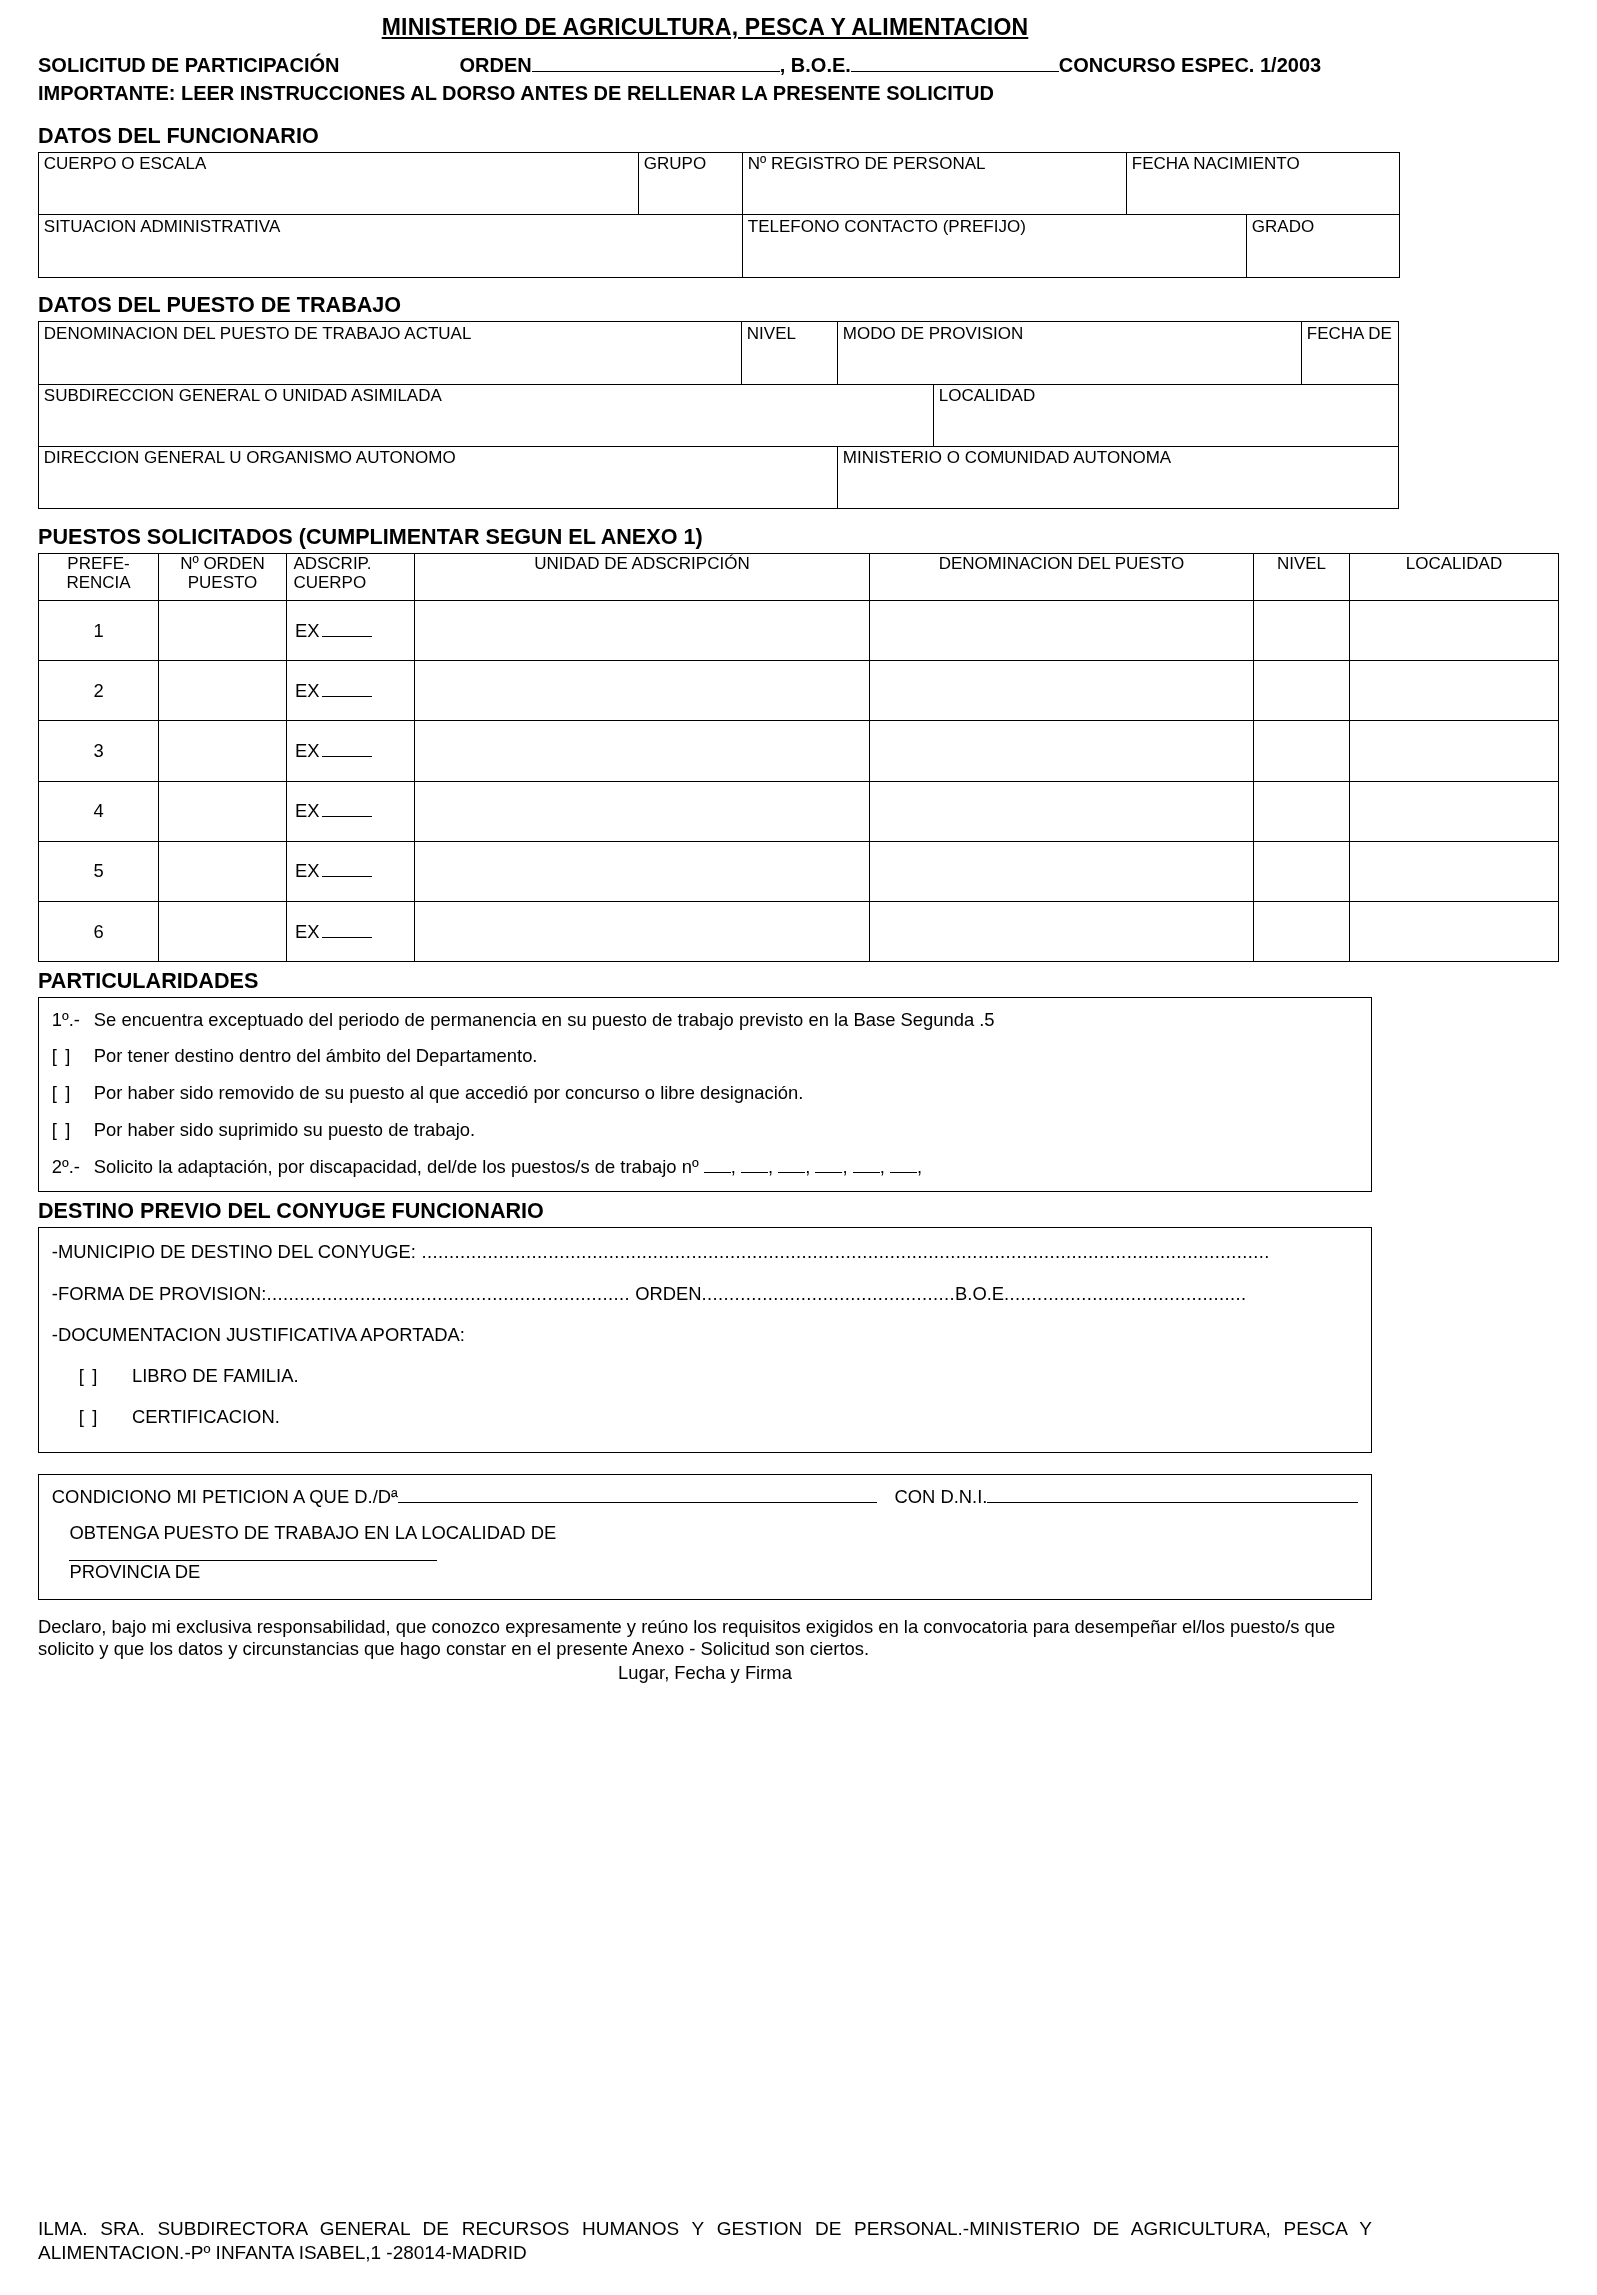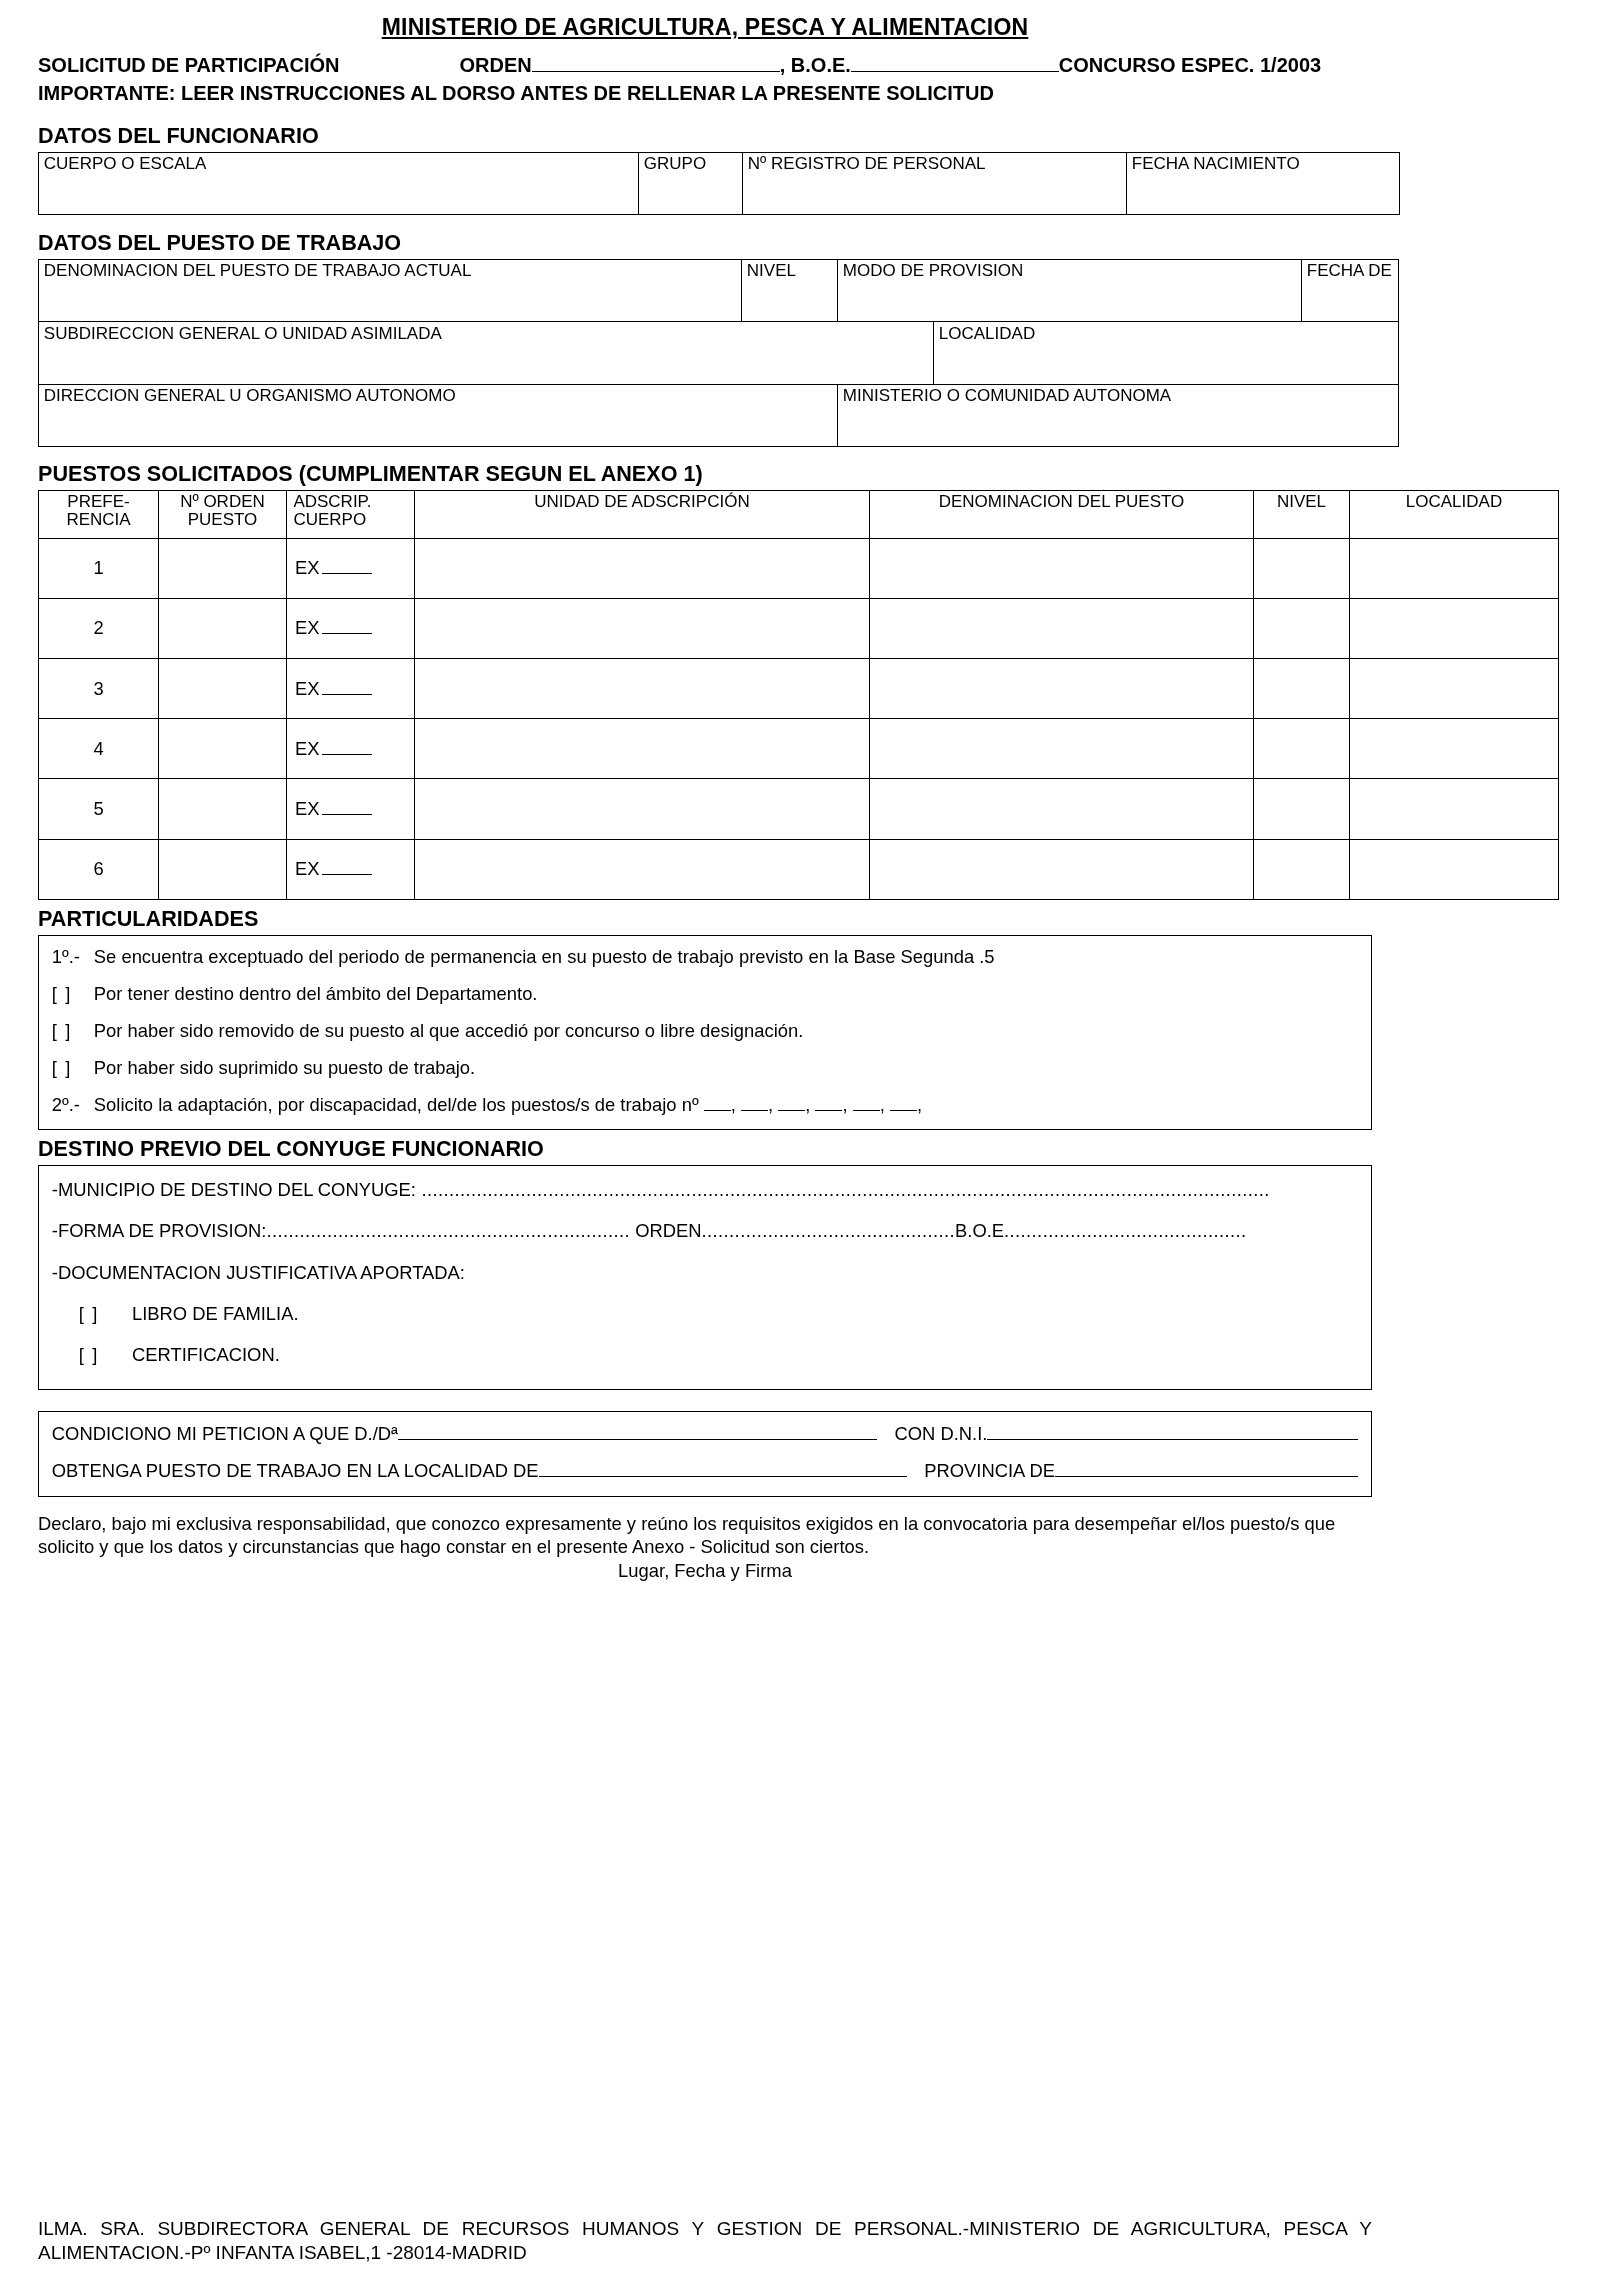--- a/index.html
+++ b/index.html
@@ -136,21 +136,21 @@
   .dots { letter-spacing: 0.4px; }
 
   
   .cond-box {
     border: 1.6px solid #000;
     padding: 11.2px 12.8px 12.8px 12.8px;
     font-size: 18.4px;
     text-align: right;
   }
   .cond-line { display: flex; align-items: baseline; margin-bottom: 14.4px; white-space: nowrap; }
-  .cond-line:last-child { margin-bottom: 1.6px; }
+  .cond-line:last-child { margin-bottom: 1.6px; flex-direction: column; }
   .cond-fill { border-bottom: 1.6px solid #000; height: 16px; display: inline-block; }
 
   .declaro {
     font-size: 18.4px;
     line-height: 1.22;
     margin-top: 16px;
   }
   .lugar {
     text-align: center;
     font-size: 18.4px;
@@ -205,20 +205,31 @@
         <td colspan="1">
             <div class="cellhead">GRUPO</div>
           </td>
         <td colspan="2">
             <div class="cellhead">Nº REGISTRO DE PERSONAL</div>
           </td>
         <td colspan="2">
             <div class="cellhead">FECHA NACIMIENTO</div>
           </td>
       </tr>
+      <tr>
+        <td colspan="4">
+            <div class="cellhead">SITUACION ADMINISTRATIVA</div>
+          </td>
+        <td colspan="3">
+            <div class="cellhead">TELEFONO CONTACTO (PREFIJO)</div>
+          </td>
+        <td colspan="1">
+            <div class="cellhead">GRADO</div>
+          </td>
+      </tr>
     </tbody>
   </table>
 
   <div class="spacer"></div>
 
   <div class="section-head">DATOS DEL PUESTO DE TRABAJO</div>
   <table class="grid">
     <colgroup>
       <col style="width:703px;">
       <col style="width:96px;">

